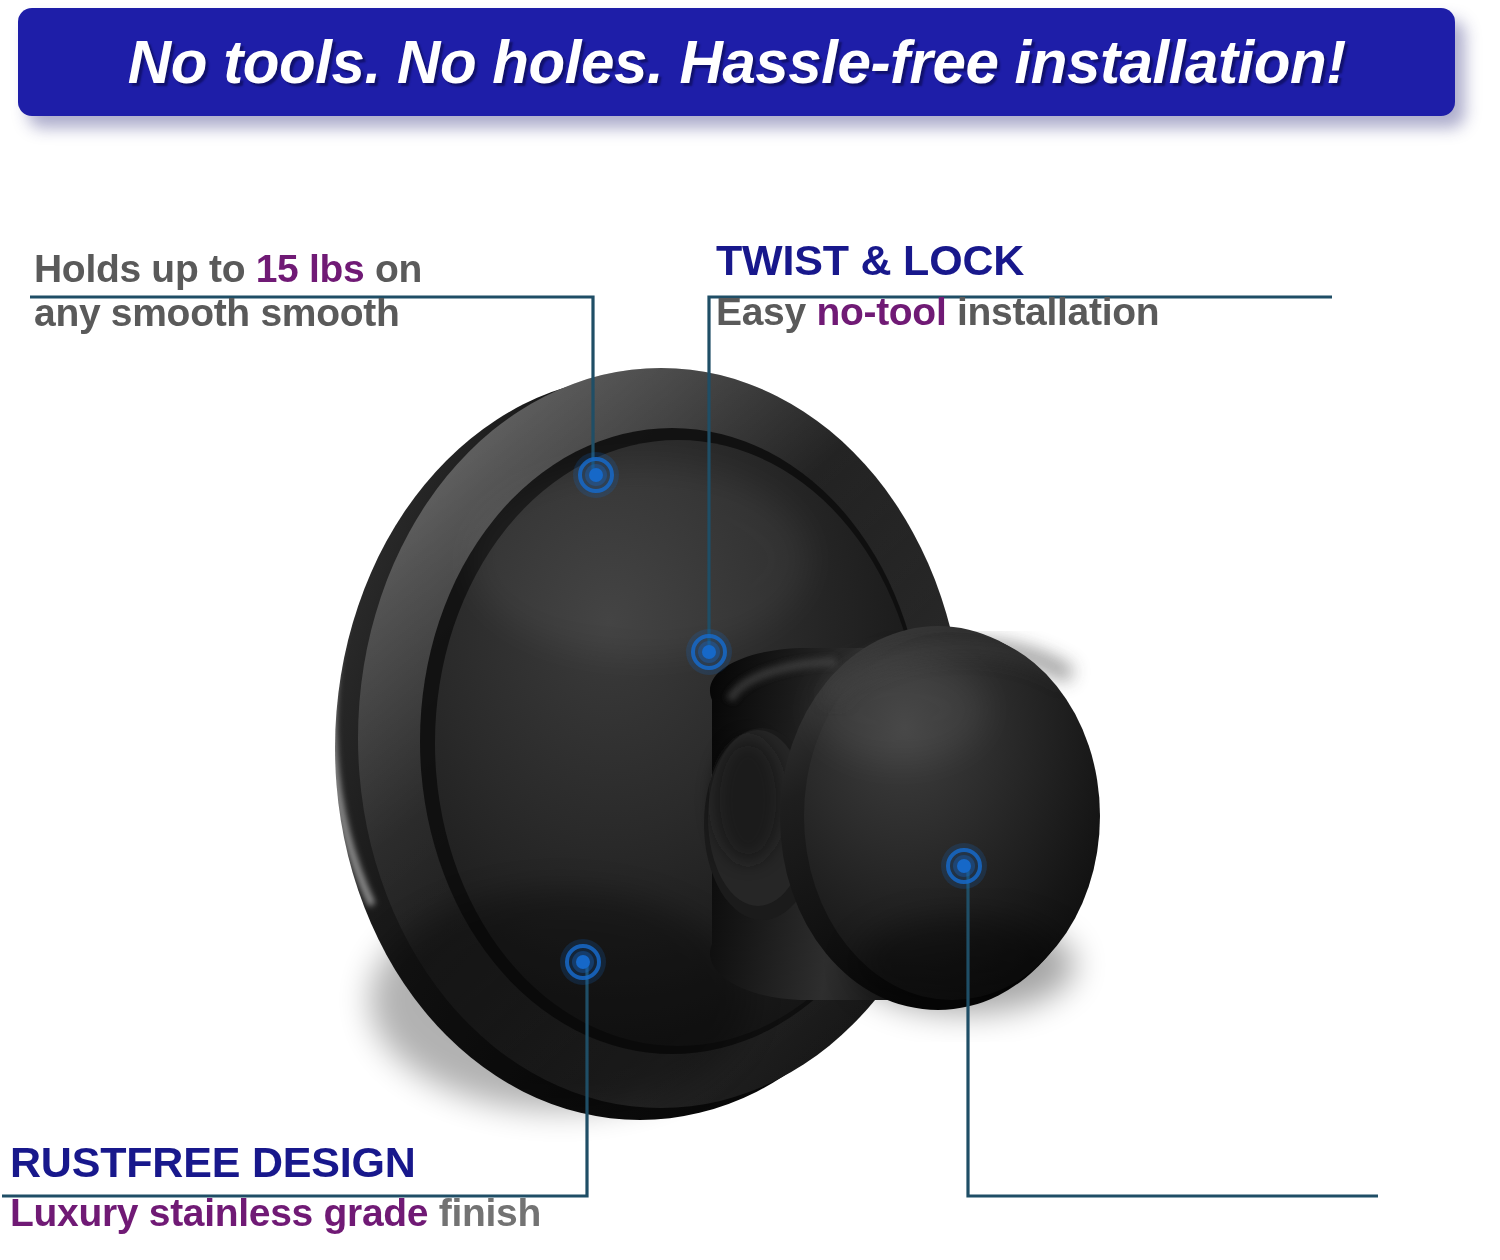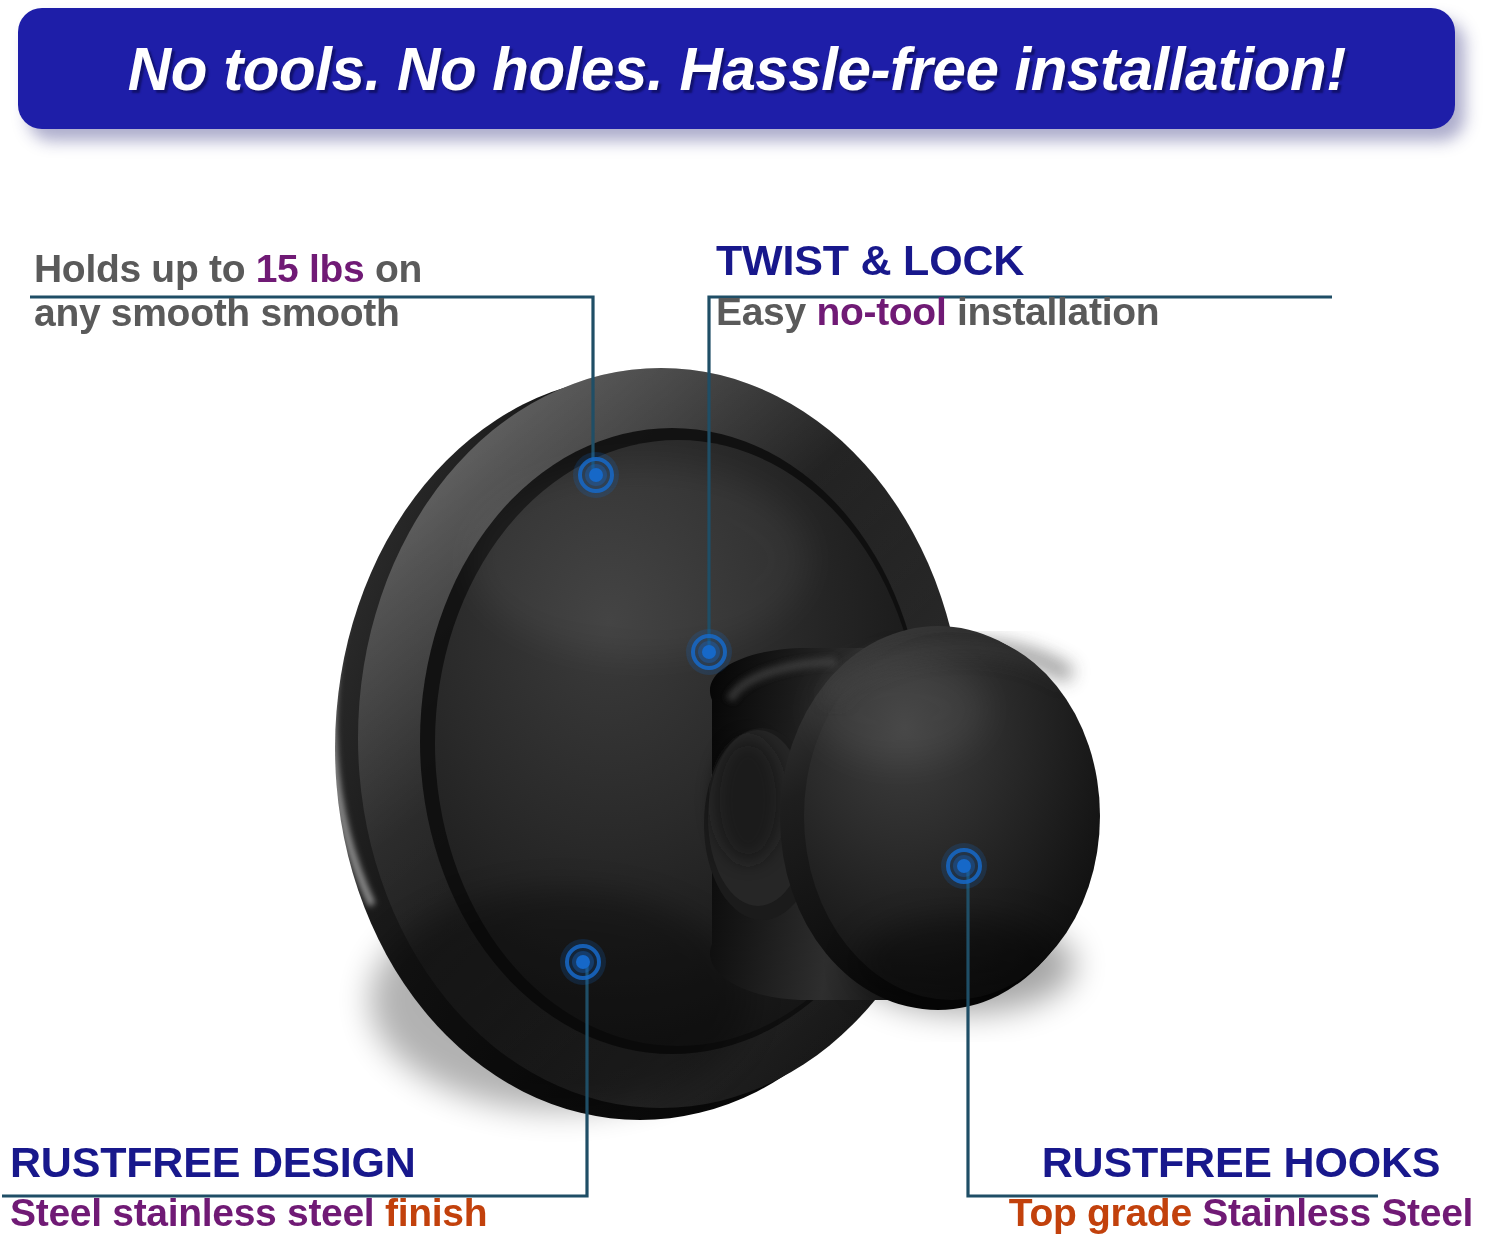--- a/index.html
+++ b/index.html
@@ -20,23 +20,23 @@
     background: #ffffff;
     overflow: hidden;
   }
 
   
   .banner {
     position: absolute;
     left: 18px;
     top: 8px;
     width: 1437px;
-    height: 121px;
+    height: 108px;
     background: #1e1ea8;
-    border-radius: 24px;
+    border-radius: 14px;
     box-shadow: 10px 12px 16px rgba(40, 40, 120, 0.38);
     display: flex;
     align-items: center;
     justify-content: center;
     overflow: hidden;
   }
   .banner-text {
     font-size: 62px;
     font-weight: bold;
     font-style: italic;
@@ -65,21 +65,21 @@
     font-size: 39px;
     font-weight: bold;
     color: #5a5a5a;
     line-height: 1.14;
     letter-spacing: -0.3px;
   }
   .hl-red {
     color: #701a75;
   }
   .hl-gray {
-    color: #c2410c;
+    color: #737373;
   }
 
   .c-tl { left: 30px;  top: 238px; text-align: left; }
   .c-tr { left: 716px; top: 238px; width: 710px; text-align: left; }
   .c-bl { left: 8px;   top: 1140px; text-align: left; }
   .c-br { left: 985px; top: 1140px; width: 512px; text-align: center; }
 
   .c-tl .callout-title { padding-left: 2px; }
   .c-tl .callout-sub   { padding-left: 4px; margin-top: 9px; }
   .c-tr .callout-sub   { margin-top: 7px; }
@@ -278,24 +278,18 @@
   <div class="callout c-tr">
     <div class="callout-title">TWIST &amp; LOCK</div>
     <div class="callout-sub">
       <span>Easy </span><span class="hl-red">no-tool</span><span> installation</span>
     </div>
   </div>
 
   <div class="callout c-bl">
     <div class="callout-title">RUSTFREE DESIGN</div>
     <div class="callout-sub">
-      <span class="hl-red">Steel stainless steel</span><span class="hl-gray"> finish</span>
+      <span class="hl-red">Luxury stainless grade</span><span class="hl-gray"> finish</span>
     </div>
   </div>
 
-  <div class="callout c-br">
-    <div class="callout-title">RUSTFREE HOOKS</div>
-    <div class="callout-sub">
-      <span class="hl-gray">Top grade </span><span class="hl-red">Stainless Steel</span>
-    </div>
-  </div>
 
 </div>
 
 </body></html>

